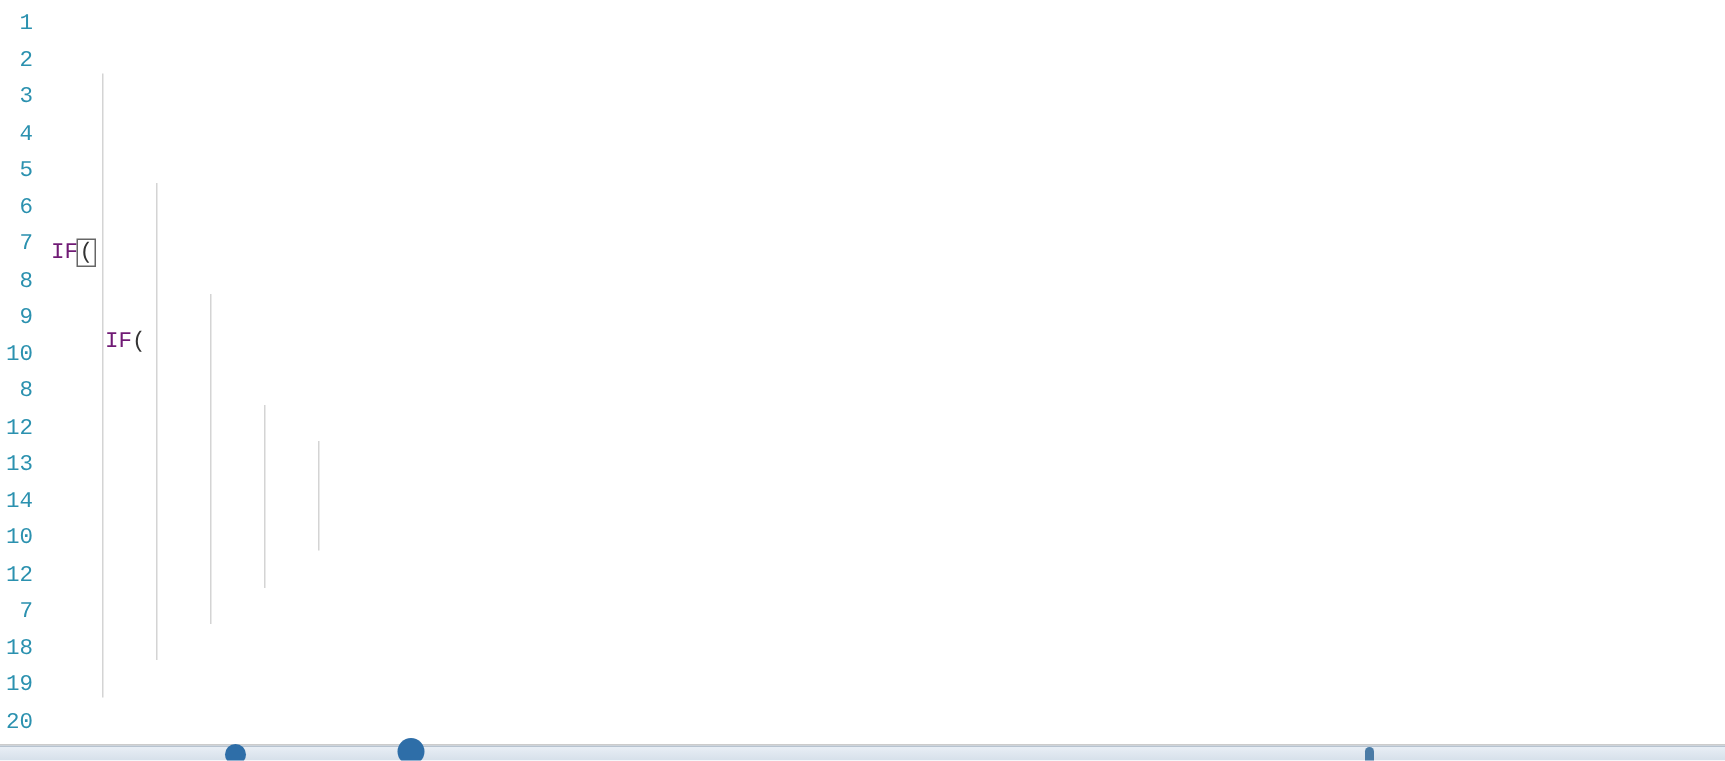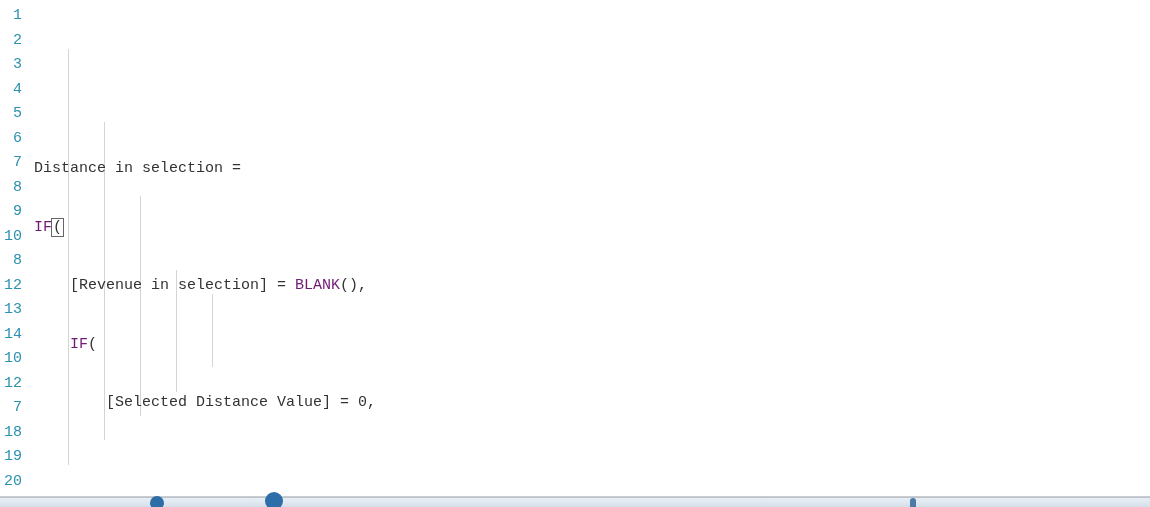--- a/index.html
+++ b/index.html
@@ -102,25 +102,22 @@
     <div>20</div>
   </div>
   <div class="code">
     
     <div class="guide" style="left:40px; top:49px; height:416px;"></div>
     <div class="guide" style="left:76px; top:122px; height:318px;"></div>
     <div class="guide" style="left:112px; top:196px; height:220px;"></div>
     <div class="guide" style="left:148px; top:270px; height:122px;"></div>
     <div class="guide" style="left:184px; top:294px; height:73px;"></div>
 
-    <div class="line"><span class="plain">Distance in selection =</span></div>
     <div class="line"><span class="kw">IF</span><span class="plain cursor-bracket">(</span></div>
-    <div class="line"><span>    </span><span class="plain">[Revenue in selection] = </span><span class="kw">BLANK</span><span class="plain">(),</span></div>
     <div class="line"><span>    </span><span class="kw">IF</span><span class="plain">(</span></div>
-    <div class="line"><span>        </span><span class="plain">[Selected Distance Value] = 0,</span></div>
     
     
     
     
     
     
     
     
     
     

